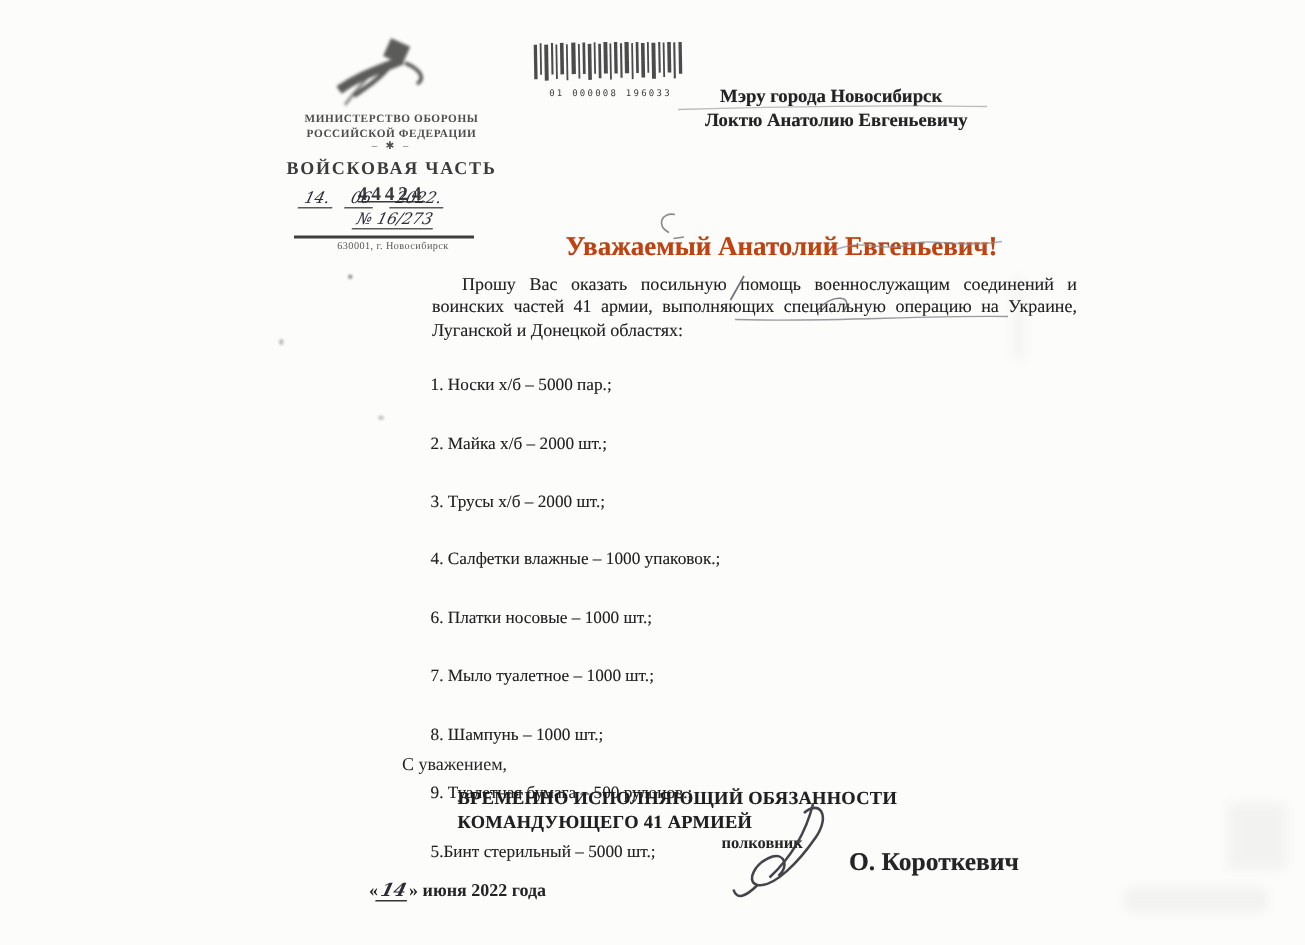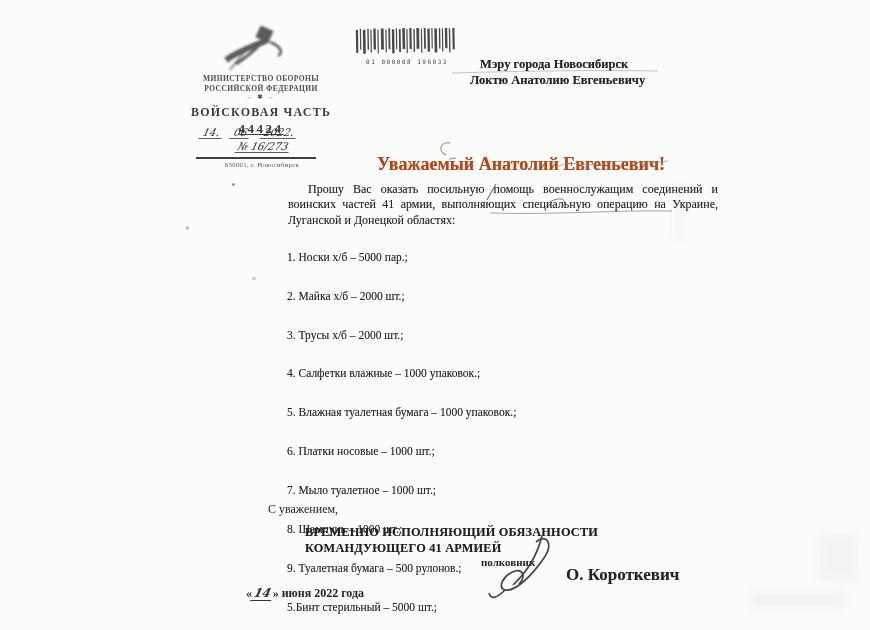--- a/index.html
+++ b/index.html
@@ -148,21 +148,20 @@
   </div>
 
   <div class="salutation">Уважаемый Анатолий Евгеньевич!</div>
   <div class="body-par">Прошу Вас оказать посильную помощь военнослужащим соединений и воинских частей 41 армии, выполняющих специальную операцию на Украине, Луганской и Донецкой областях:</div>
 
   <div class="req-list">
     <div>1. Носки х/б – 5000 пар.;</div>
     <div>2. Майка х/б – 2000 шт.;</div>
     <div>3. Трусы х/б – 2000 шт.;</div>
     <div>4. Салфетки влажные – 1000 упаковок.;</div>
-    <div>5. Влажная туалетная бумага – 1000 упаковок.;</div>
     <div>6. Платки носовые – 1000 шт.;</div>
     <div>7. Мыло туалетное – 1000 шт.;</div>
     <div>8. Шампунь – 1000 шт.;</div>
     <div>9. Туалетная бумага – 500 рулонов.;</div>
     <div>5.Бинт стерильный – 5000 шт.;</div>
     
     
     
     
     

